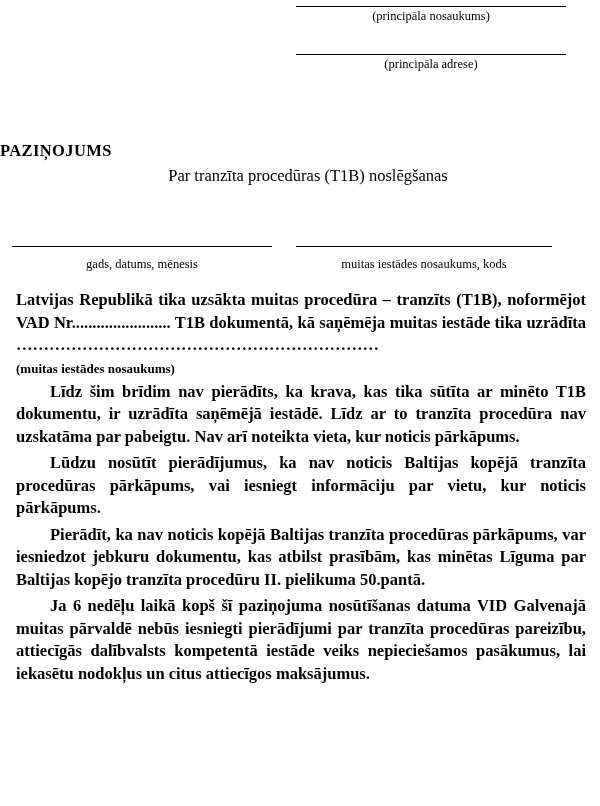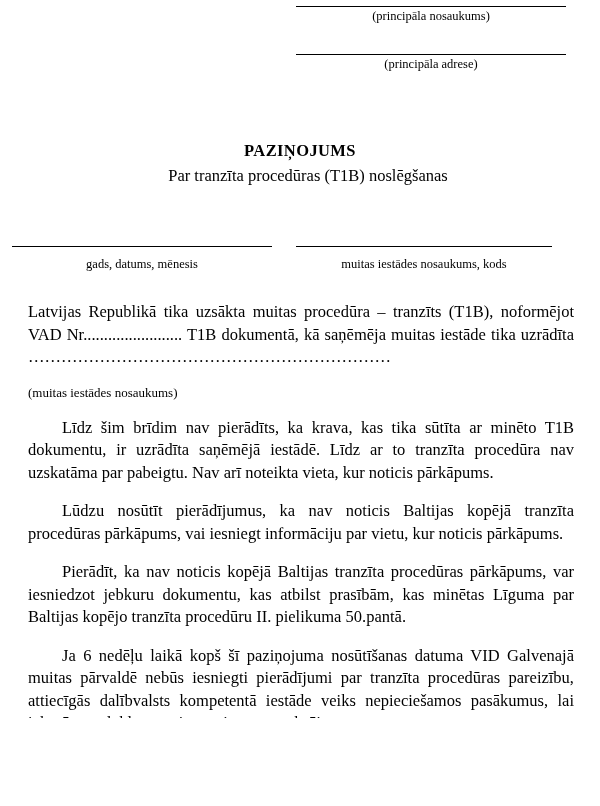--- a/index.html
+++ b/index.html
@@ -59,21 +59,20 @@
     top: 57px;
     width: 270px;
   }
 
   
   .title {
     position: absolute;
     left: 0;
     top: 141px;
     width: 600px;
-    text-align: center;
     font-size: 16.5px;
     font-weight: bold;
     letter-spacing: 0.4px;
   }
   .subtitle {
     position: absolute;
     left: 8px;
     top: 164px;
     width: 600px;
     text-align: center;
@@ -107,23 +106,24 @@
   .body {
     position: absolute;
     left: 12px;
     top: 285px;
     width: 578px;
     font-size: 16.5px;
     line-height: 22.5px;
     text-align: justify;
   }
   .body p {
-    margin: 16px;
+    margin: 4px;
     text-align: justify;
     text-justify: inter-word;
+    font-weight: bold;
   }
   .p-indent {
     text-indent: 34px;
   }
   .center-caption {
     text-align: center;
     font-size: 13px;
     line-height: 16px;
     margin: 0;
   }

